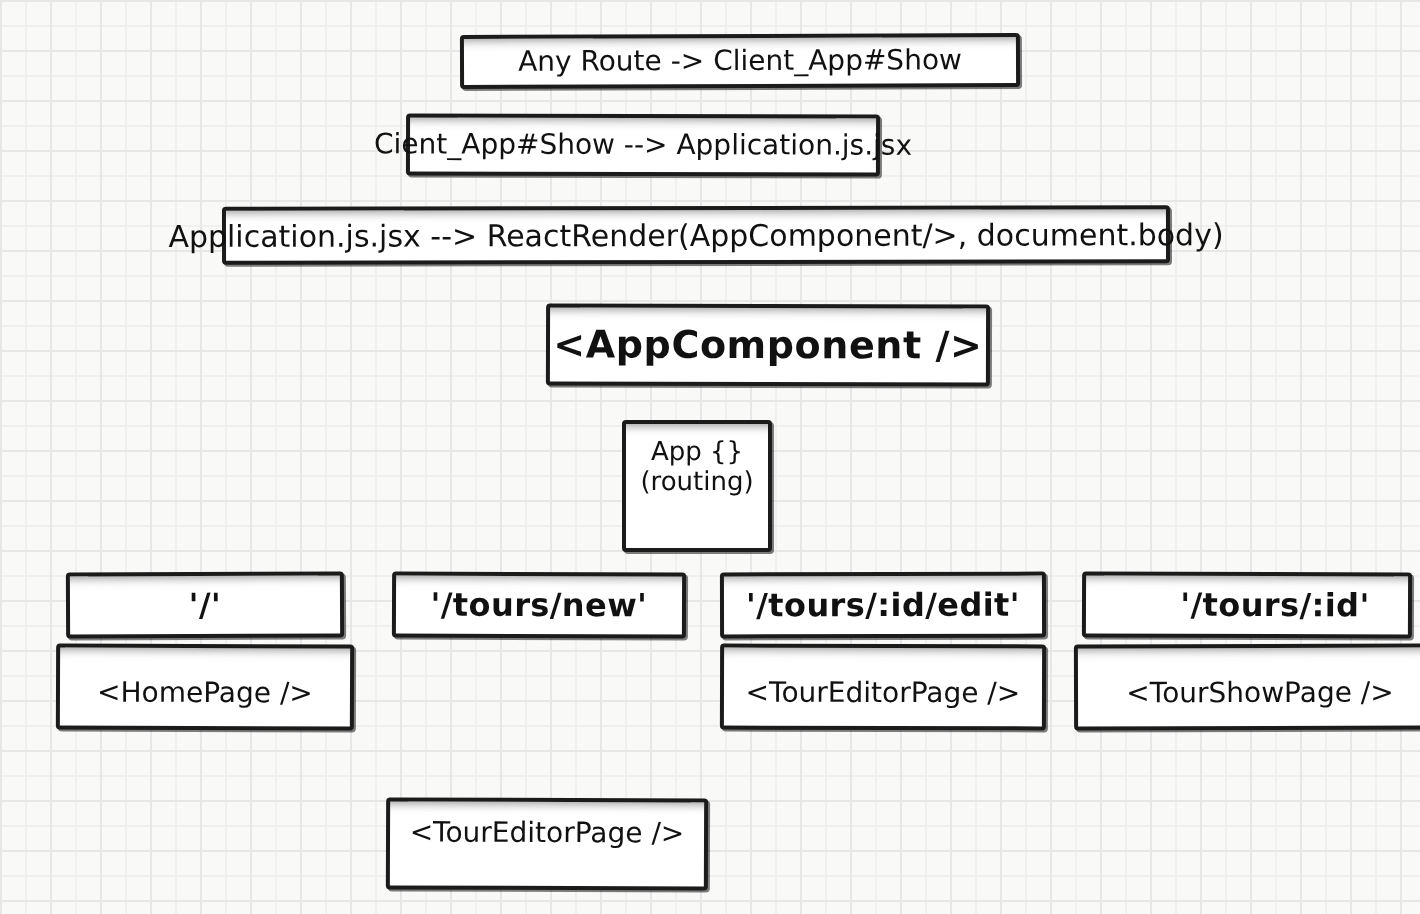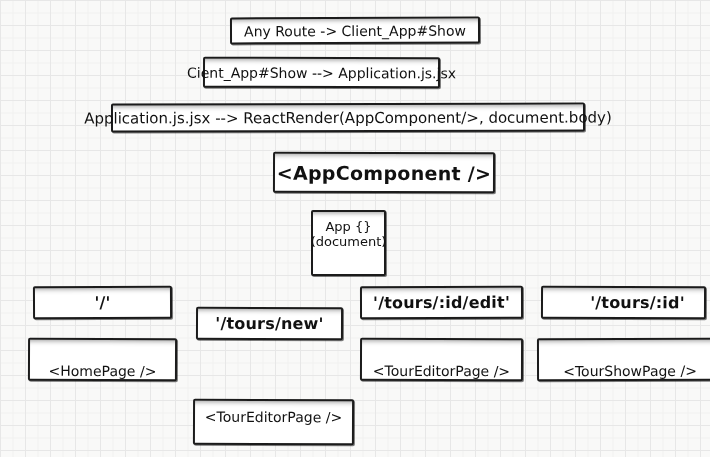--- a/index.html
+++ b/index.html
@@ -28,21 +28,21 @@
     border: 2px solid #1b1b1b;
     border-radius: 2px;
     display: flex;
     align-items: center;
     justify-content: center;
     text-align: center;
     white-space: nowrap;
     box-shadow: inset 0 6px 5px -5px rgba(70,70,70,0.55), 1px 1px 0 rgba(0,0,0,0.5);
   }
   .step { font-size: 14px; }
-  .step-1 { left: 230px; top: 17px;  width: 250px; height: 27px; transform: rotate(-0.2deg); }
+  .step-1 { left: 230px; top: 17px;  width: 280px; height: 27px; transform: rotate(-0.2deg); }
   .step-2 { left: 203px; top: 57px;  width: 237px; height: 31px; transform: rotate(0.15deg); }
   .step-3 { left: 111px; top: 103px; width: 474px; height: 29px; font-size: 15px; transform: rotate(-0.1deg); }
 
   .app-component {
     left: 237px; top: 152px; width: 222px; height: 41px;
     font-size: 19px;
     font-weight: 600;
     letter-spacing: 0.3px;
     transform: rotate(0.15deg);
     margin-left: 36px;
@@ -54,28 +54,28 @@
     padding: 7px 0 8px 0;
     font-size: 13px;
   }
   .route {
     top: 286px; height: 33px;
     font-size: 16px;
     font-weight: bold;
     letter-spacing: 0.2px;
   }
   .route-1 { left: 33px;  width: 139px; transform: rotate(-0.25deg); }
-  .route-2 { left: 196px; width: 147px; transform: rotate(0.2deg); margin-top: 21px; }
+  .route-2 { left: 196px; width: 147px; transform: rotate(0.2deg); }
   .route-3 { left: 360px; width: 163px; transform: rotate(-0.15deg); }
   .route-4 { left: 541px; width: 165px; transform: rotate(0.2deg); padding-left: 28px; }
 
   .page {
-    top: 338px; height: 43px;
+    top: 322px; height: 43px;
     font-size: 14px;
-    align-items: flex-end;
+    align-items: center;
     padding-top: 7px;
   }
   .page-1 { left: 28px;  width: 149px; transform: rotate(0.2deg); }
   .page-2 { left: 195px; width: 153px; transform: rotate(-0.2deg); }
   .page-3 { left: 360px; width: 163px; transform: rotate(0.15deg); }
   .page-4 { left: 537px; width: 186px; transform: rotate(-0.15deg); }
 
   .nested-page {
     left: 193px; top: 399px; width: 161px; height: 46px;
     font-size: 14px;
@@ -100,21 +100,21 @@
   <div class="box step step-3">
     <span>Application.js.jsx --&gt; ReactRender(AppComponent/&gt;, document.body)</span>
   </div>
 
   <div class="box app-component">
     <span>&lt;AppComponent /&gt;</span>
   </div>
 
   <div class="box router">
     <span>App {}</span>
-    <span>(document)</span>
+    <span>(routing)</span>
   </div>
 
   <div class="box route route-1">
     <span>'/'</span>
   </div>
   <div class="box route route-2">
     <span>'/tours/new'</span>
   </div>
   <div class="box route route-3">
     <span>'/tours/:id/edit'</span>

